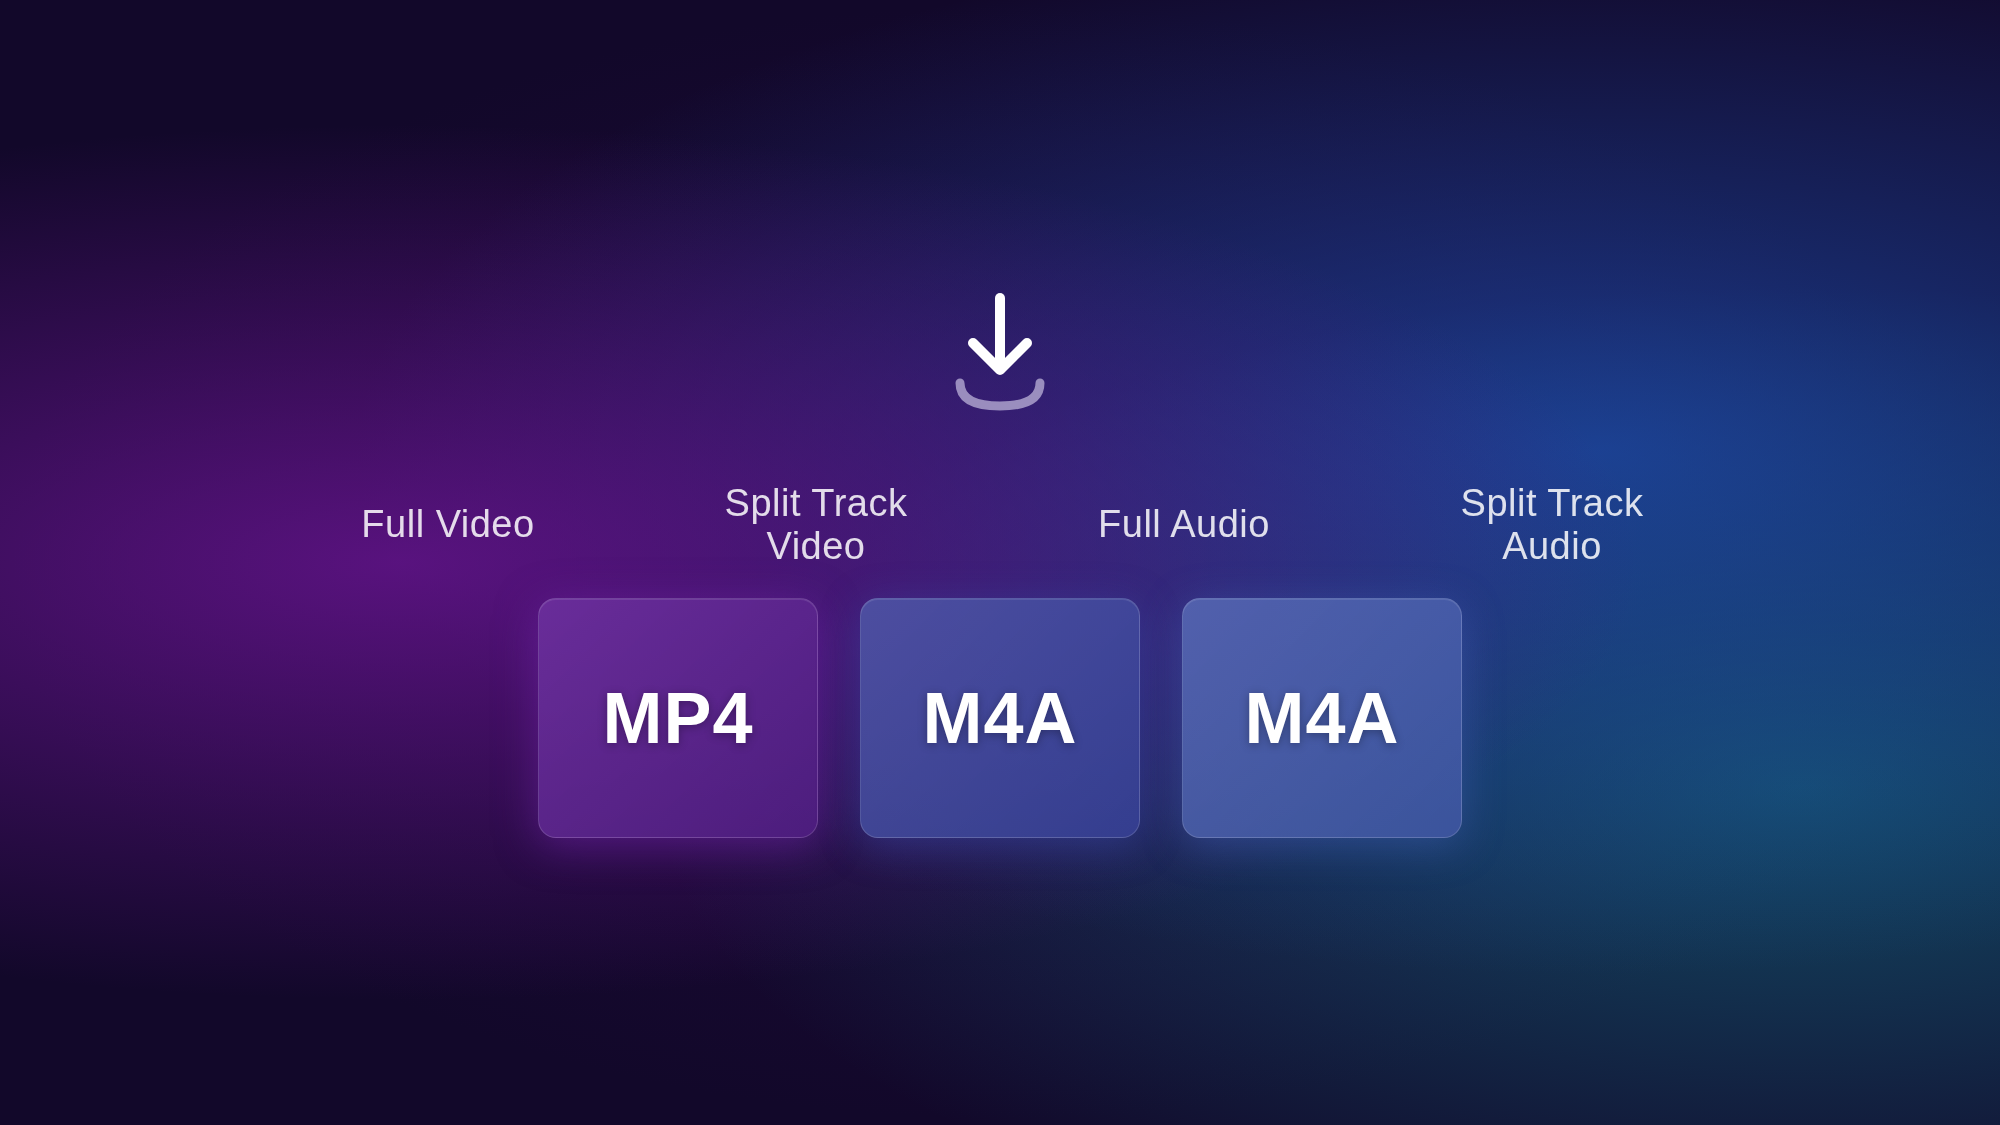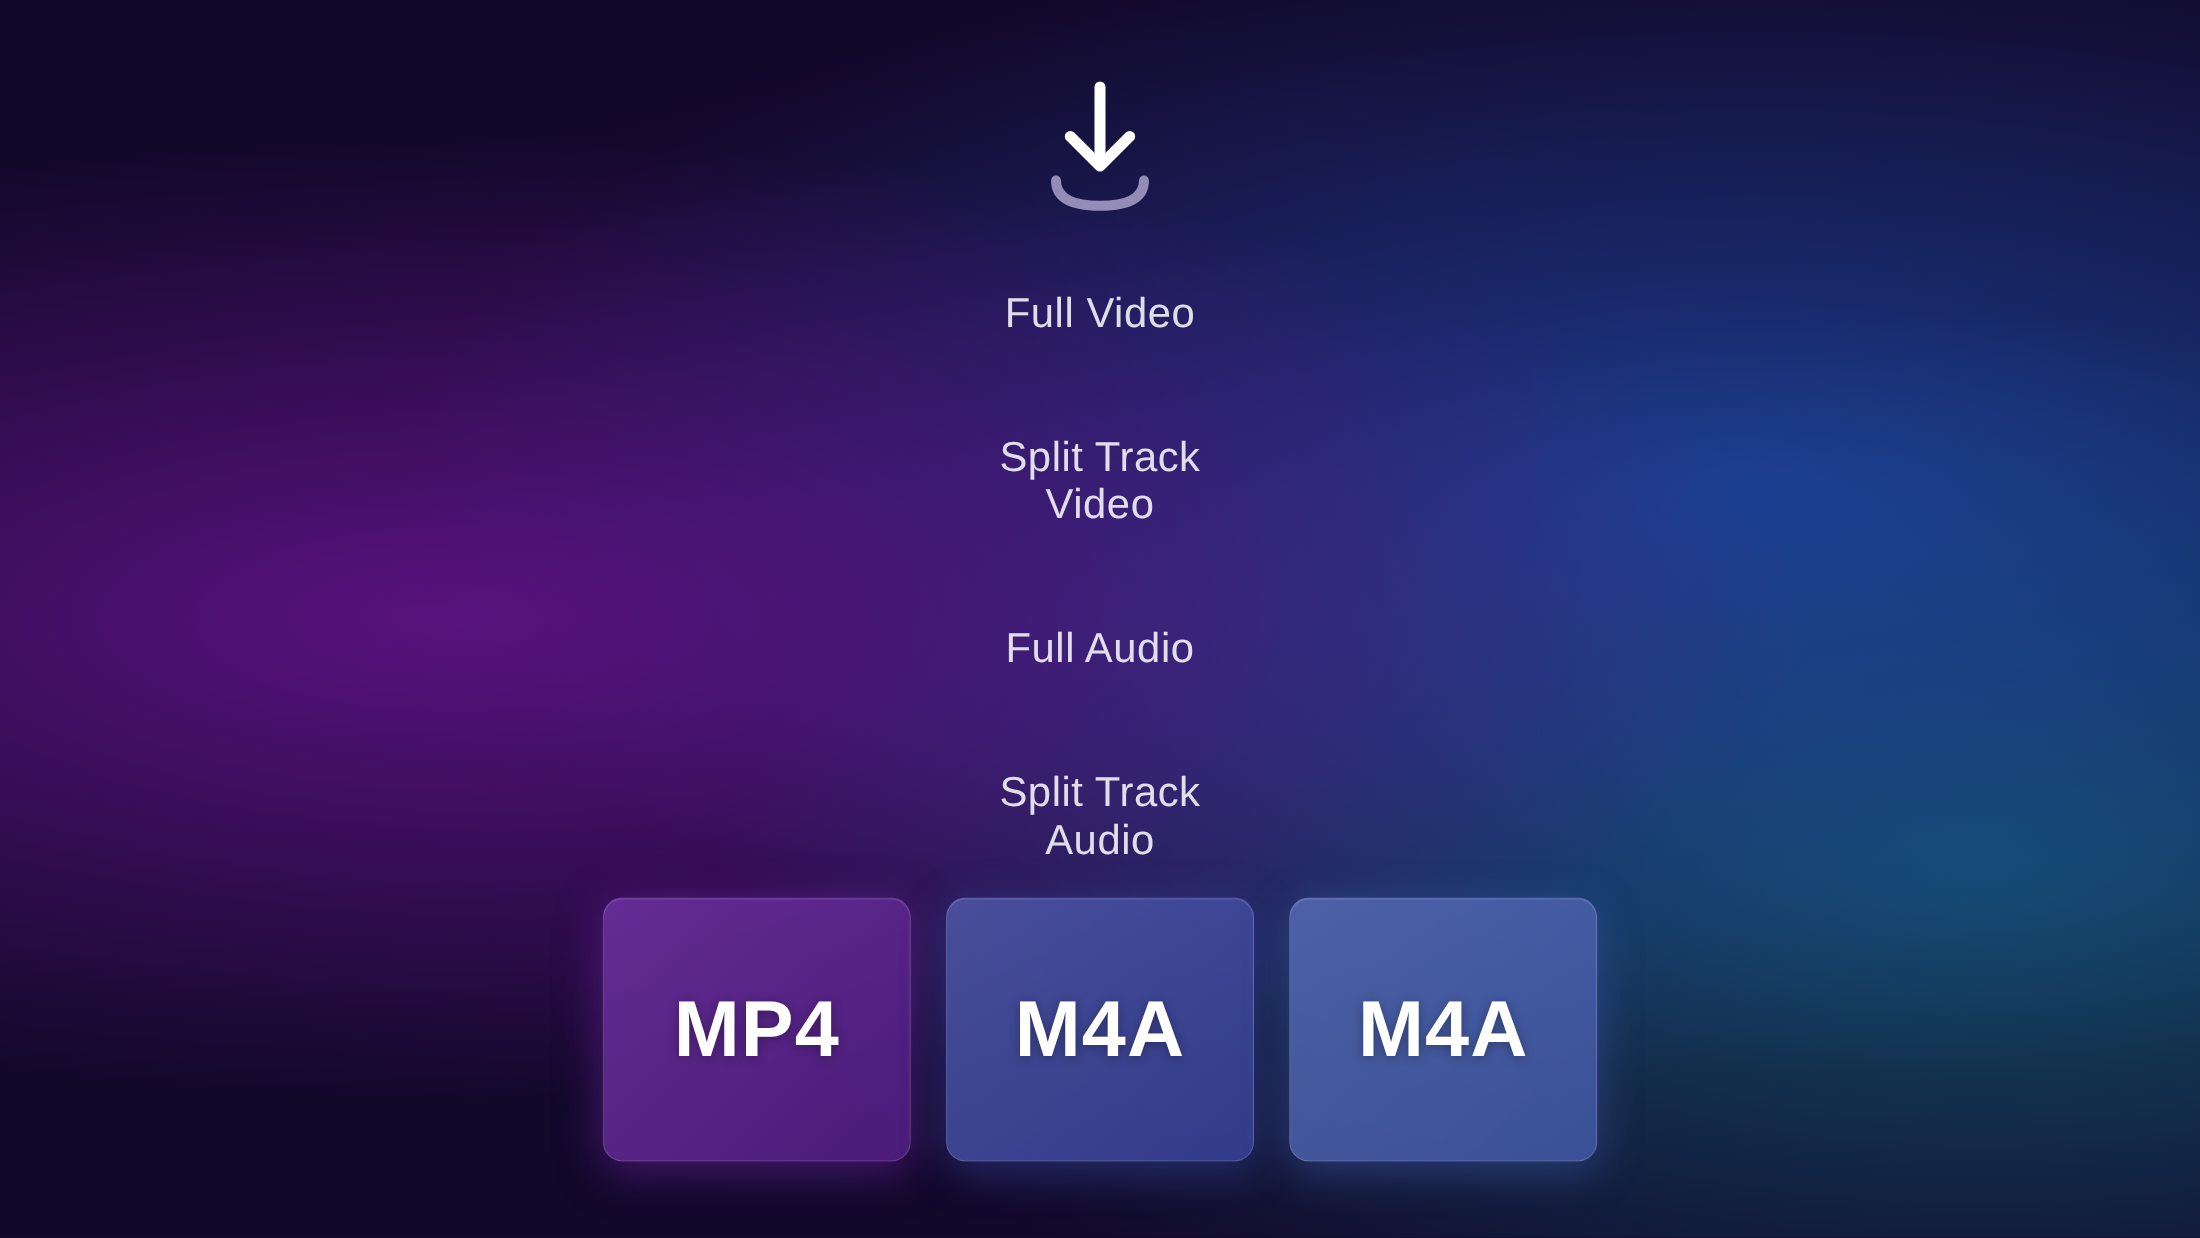--- a/index.html
+++ b/index.html
@@ -50,40 +50,39 @@
 
     .cards-section {
       display: flex;
       flex-direction: column;
       align-items: center;
       gap: 0;
     }
 
     .labels-row {
       display: flex;
-      flex-direction: column;
       align-items: center;
       gap: 88px;
       margin-bottom: 30px;
     }
 
     .label {
       width: 280px;
       text-align: center;
       color: rgba(255, 255, 255, 0.85);
       font-size: 38px;
       font-weight: 300;
       letter-spacing: 0.5px;
     }
 
     .cards-row {
       display: flex;
       flex-direction: row;
       align-items: center;
-      gap: 32px;
+      gap: 42px;
     }
 
     .card {
       width: 280px;
       height: 240px;
       border-radius: 18px;
       display: flex;
       align-items: center;
       justify-content: center;
       cursor: pointer;

